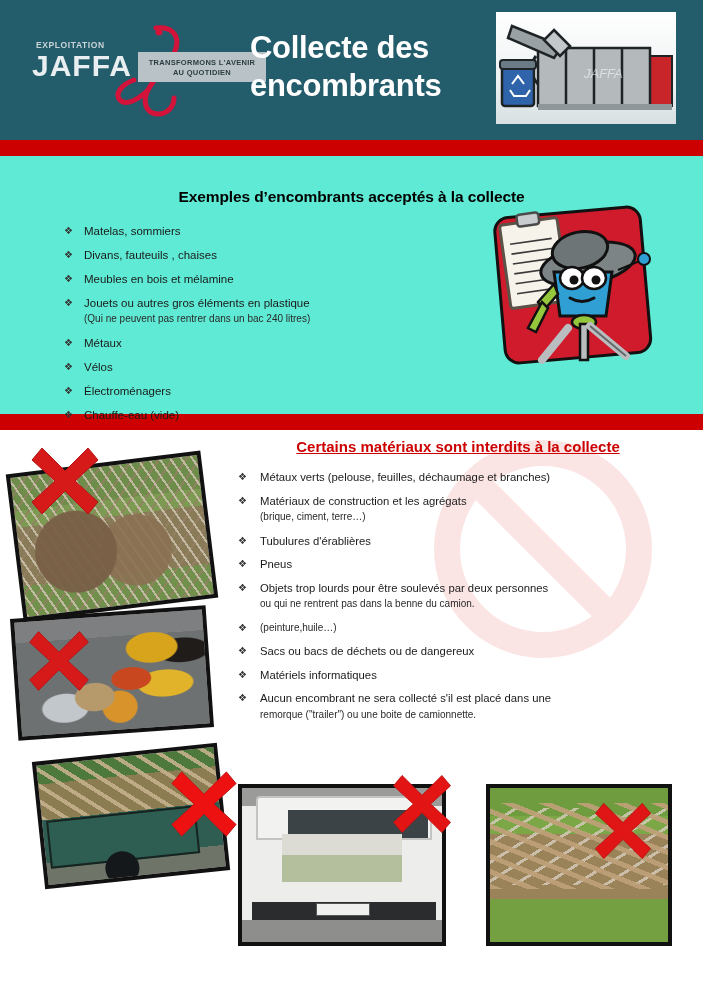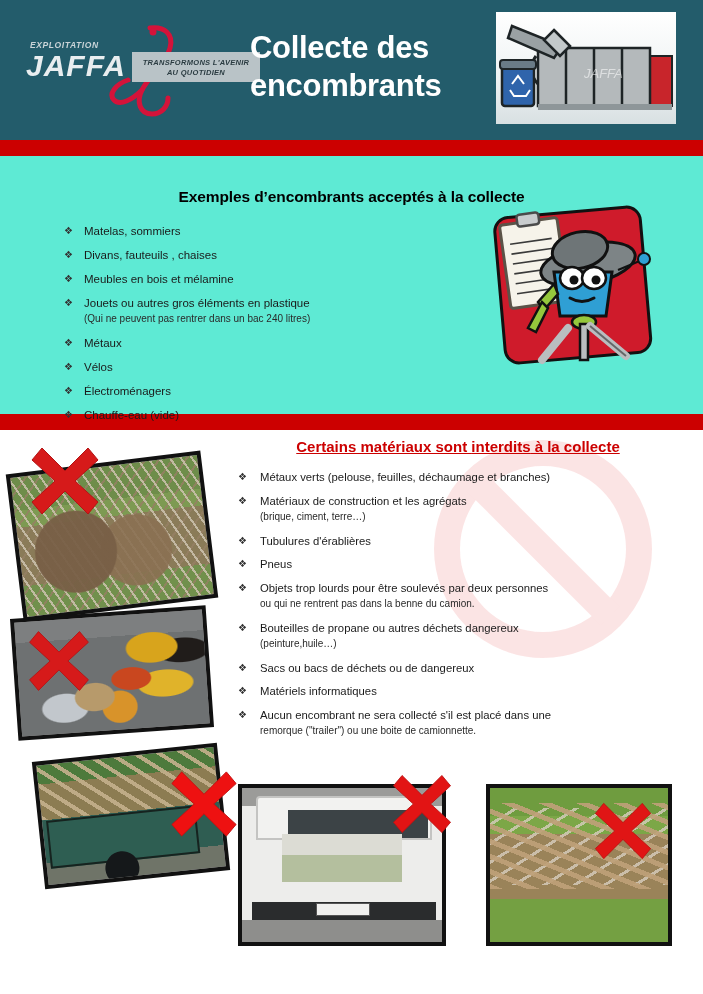--- a/index.html
+++ b/index.html
@@ -17,25 +17,24 @@
   .header {
     position: relative;
     width: 703px;
     height: 140px;
     background: #235c6b;
     overflow: hidden;
   }
 
   .logo-block {
     position: absolute;
-    left: 22px;
+    left: 28px;
     top: 22px;
     width: 225px;
     height: 100px;
-    font-style: italic;
   }
   .logo-exploitation {
     position: absolute;
     left: 8px;
     top: 18px;
     font-size: 8.5px;
     font-weight: bold;
     letter-spacing: 0.6px;
     color: #c9d4d8;
     font-family: "Liberation Sans", sans-serif;
@@ -480,21 +479,20 @@
       <span class="bullet">❖</span>
       <span>Pneus</span>
     </li>
     <li>
       <span class="bullet">❖</span>
       <span>Objets trop lourds pour être soulevés par deux personnes</span>
       <span class="sub-note">ou qui ne rentrent pas dans la benne du camion.</span>
     </li>
     <li>
       <span class="bullet">❖</span>
-      <span>Bouteilles de propane ou autres déchets dangereux</span>
       <span class="sub-note">(peinture,huile…)</span>
     </li>
     <li>
       <span class="bullet">❖</span>
       <span>Sacs ou bacs de déchets ou de dangereux</span>
     </li>
     <li>
       <span class="bullet">❖</span>
       <span>Matériels informatiques</span>
     </li>

